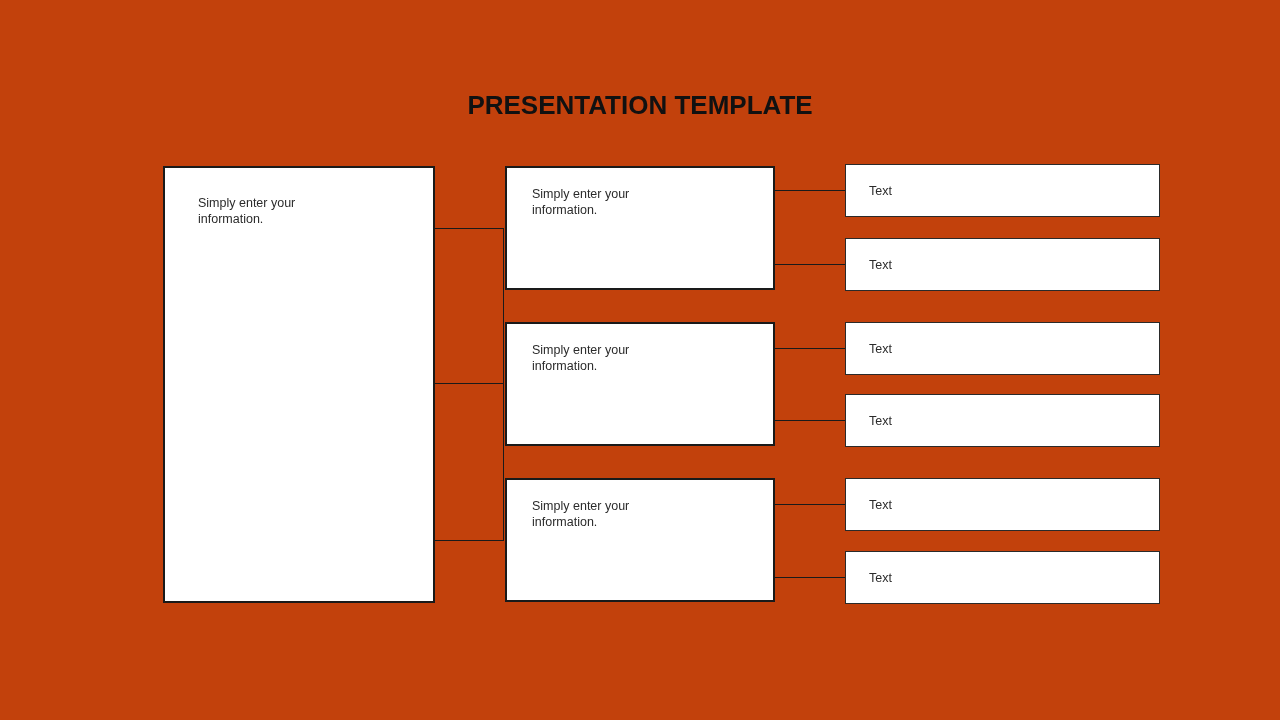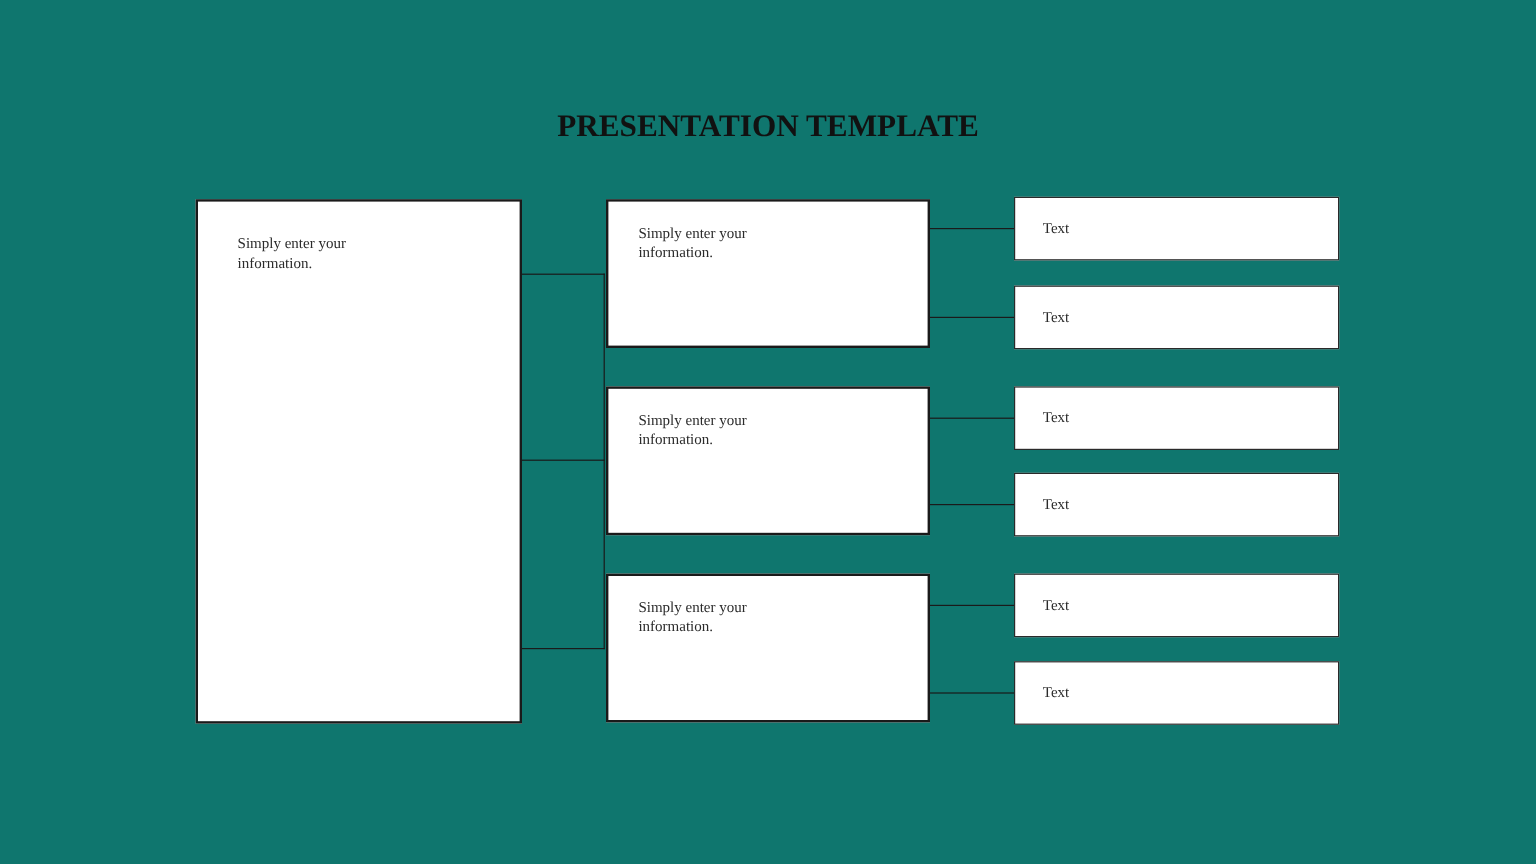--- a/index.html
+++ b/index.html
@@ -5,23 +5,22 @@
   html, body {
     margin: 0;
     padding: 0;
     background: #ffffff;
     font-family: "Liberation Sans", "DejaVu Sans", sans-serif;
   }
   .slide {
     position: relative;
     width: 1280px;
     height: 720px;
-    background: #0f766e;
+    background: #c2410c;
     overflow: hidden;
-    font-family: Liberation Serif, serif;
   }
   .slide-title {
     position: absolute;
     left: 0;
     top: 90px;
     width: 1280px;
     text-align: center;
     font-size: 26px;
     font-weight: 700;
     letter-spacing: 0px;
@@ -61,21 +60,21 @@
   .box-mid-2 { top: 322px; }
   .box-mid-3 { top: 478px; }
   .box-text {
     font-size: 12.5px;
     line-height: 16px;
     color: #2b2b2b;
     white-space: pre-line;
   }
   .box-small {
     left: 845px;
-    width: 271px;
+    width: 315px;
     height: 53px;
     border: 1px solid #2a2a2a;
     display: flex;
     align-items: center;
   }
   .box-small .small-label {
     font-size: 12.5px;
     color: #2b2b2b;
     padding-left: 23px;
   }

